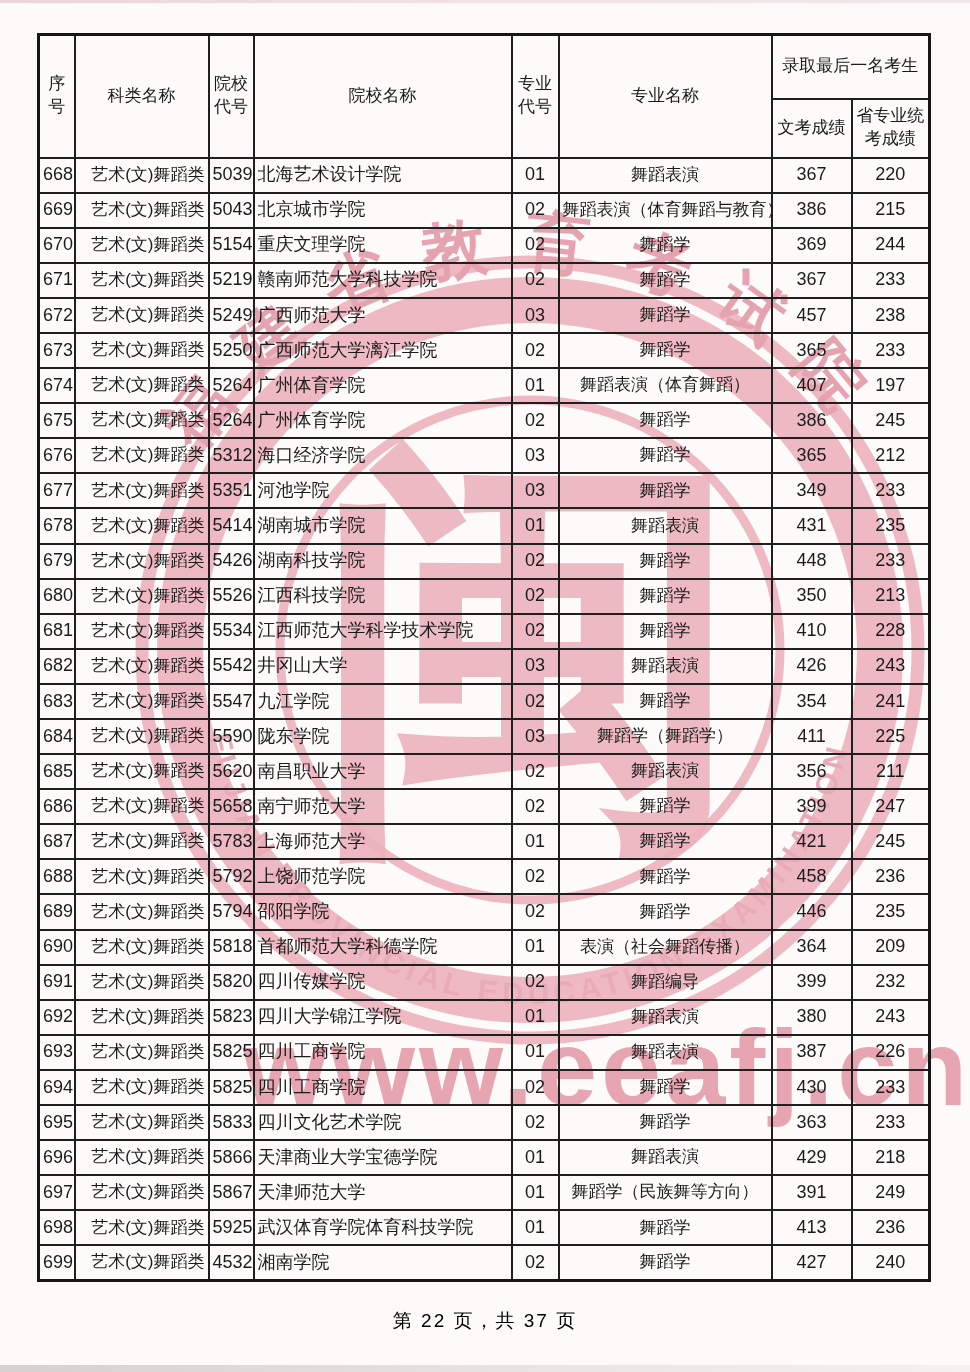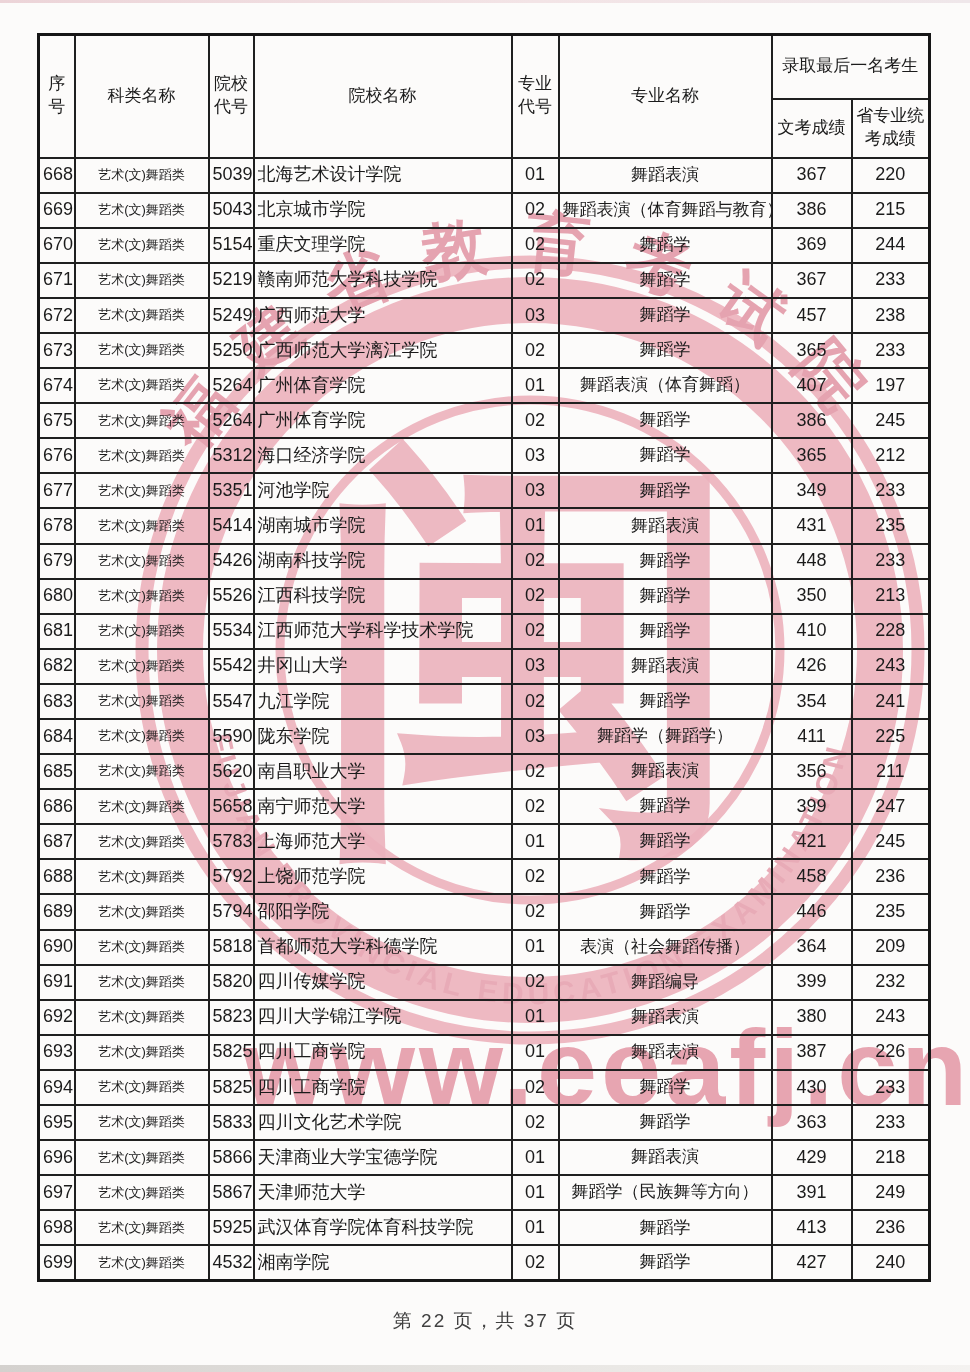--- a/index.html
+++ b/index.html
@@ -30,30 +30,30 @@
     padding:0 3px;
     vertical-align:middle;
     background:transparent;
     font-weight:normal;
   }
   thead th{font-size:17px;text-align:center;line-height:1.35;border-radius:19px;}
   tr.h1{height:64px;} tr.h2{height:59px;}
   tbody tr{height:35.1px;padding-left:32px;}
   tbody td{font-size:18px;line-height:1.1;}
   td.col-seq{text-align:center;}
-  td.col-category{text-align:center;font-size:13px;white-space:nowrap;overflow:hidden;}
+  td.col-category{text-align:right;font-size:17px;white-space:nowrap;overflow:hidden;}
   td.col-school_code{text-align:left;}
   td.col-school_name{text-align:left;white-space:nowrap;overflow:hidden;}
   td.col-major_code{text-align:center;}
   td.col-major_name{text-align:center;font-size:17px;white-space:nowrap;overflow:hidden;}
   td.col-written_score,td.col-provincial_score{text-align:center;}
 
   .footer{
     position:absolute;left:0;top:1308px;width:970px;z-index:2;
-    text-align:center;font-size:19px;letter-spacing:2px;color:#404040;
+    text-align:center;font-size:19px;letter-spacing:2px;color:#000000;
   }
 </style>
 </head>
 <body>
 
 <div class="scan-top"></div>
 <div class="scan-bottom"></div>
 
 <svg class="watermark" width="970" height="1372" viewBox="0 0 970 1372" xmlns="http://www.w3.org/2000/svg">
   <g fill="none" stroke="#eeb6c0" opacity="0.95">

